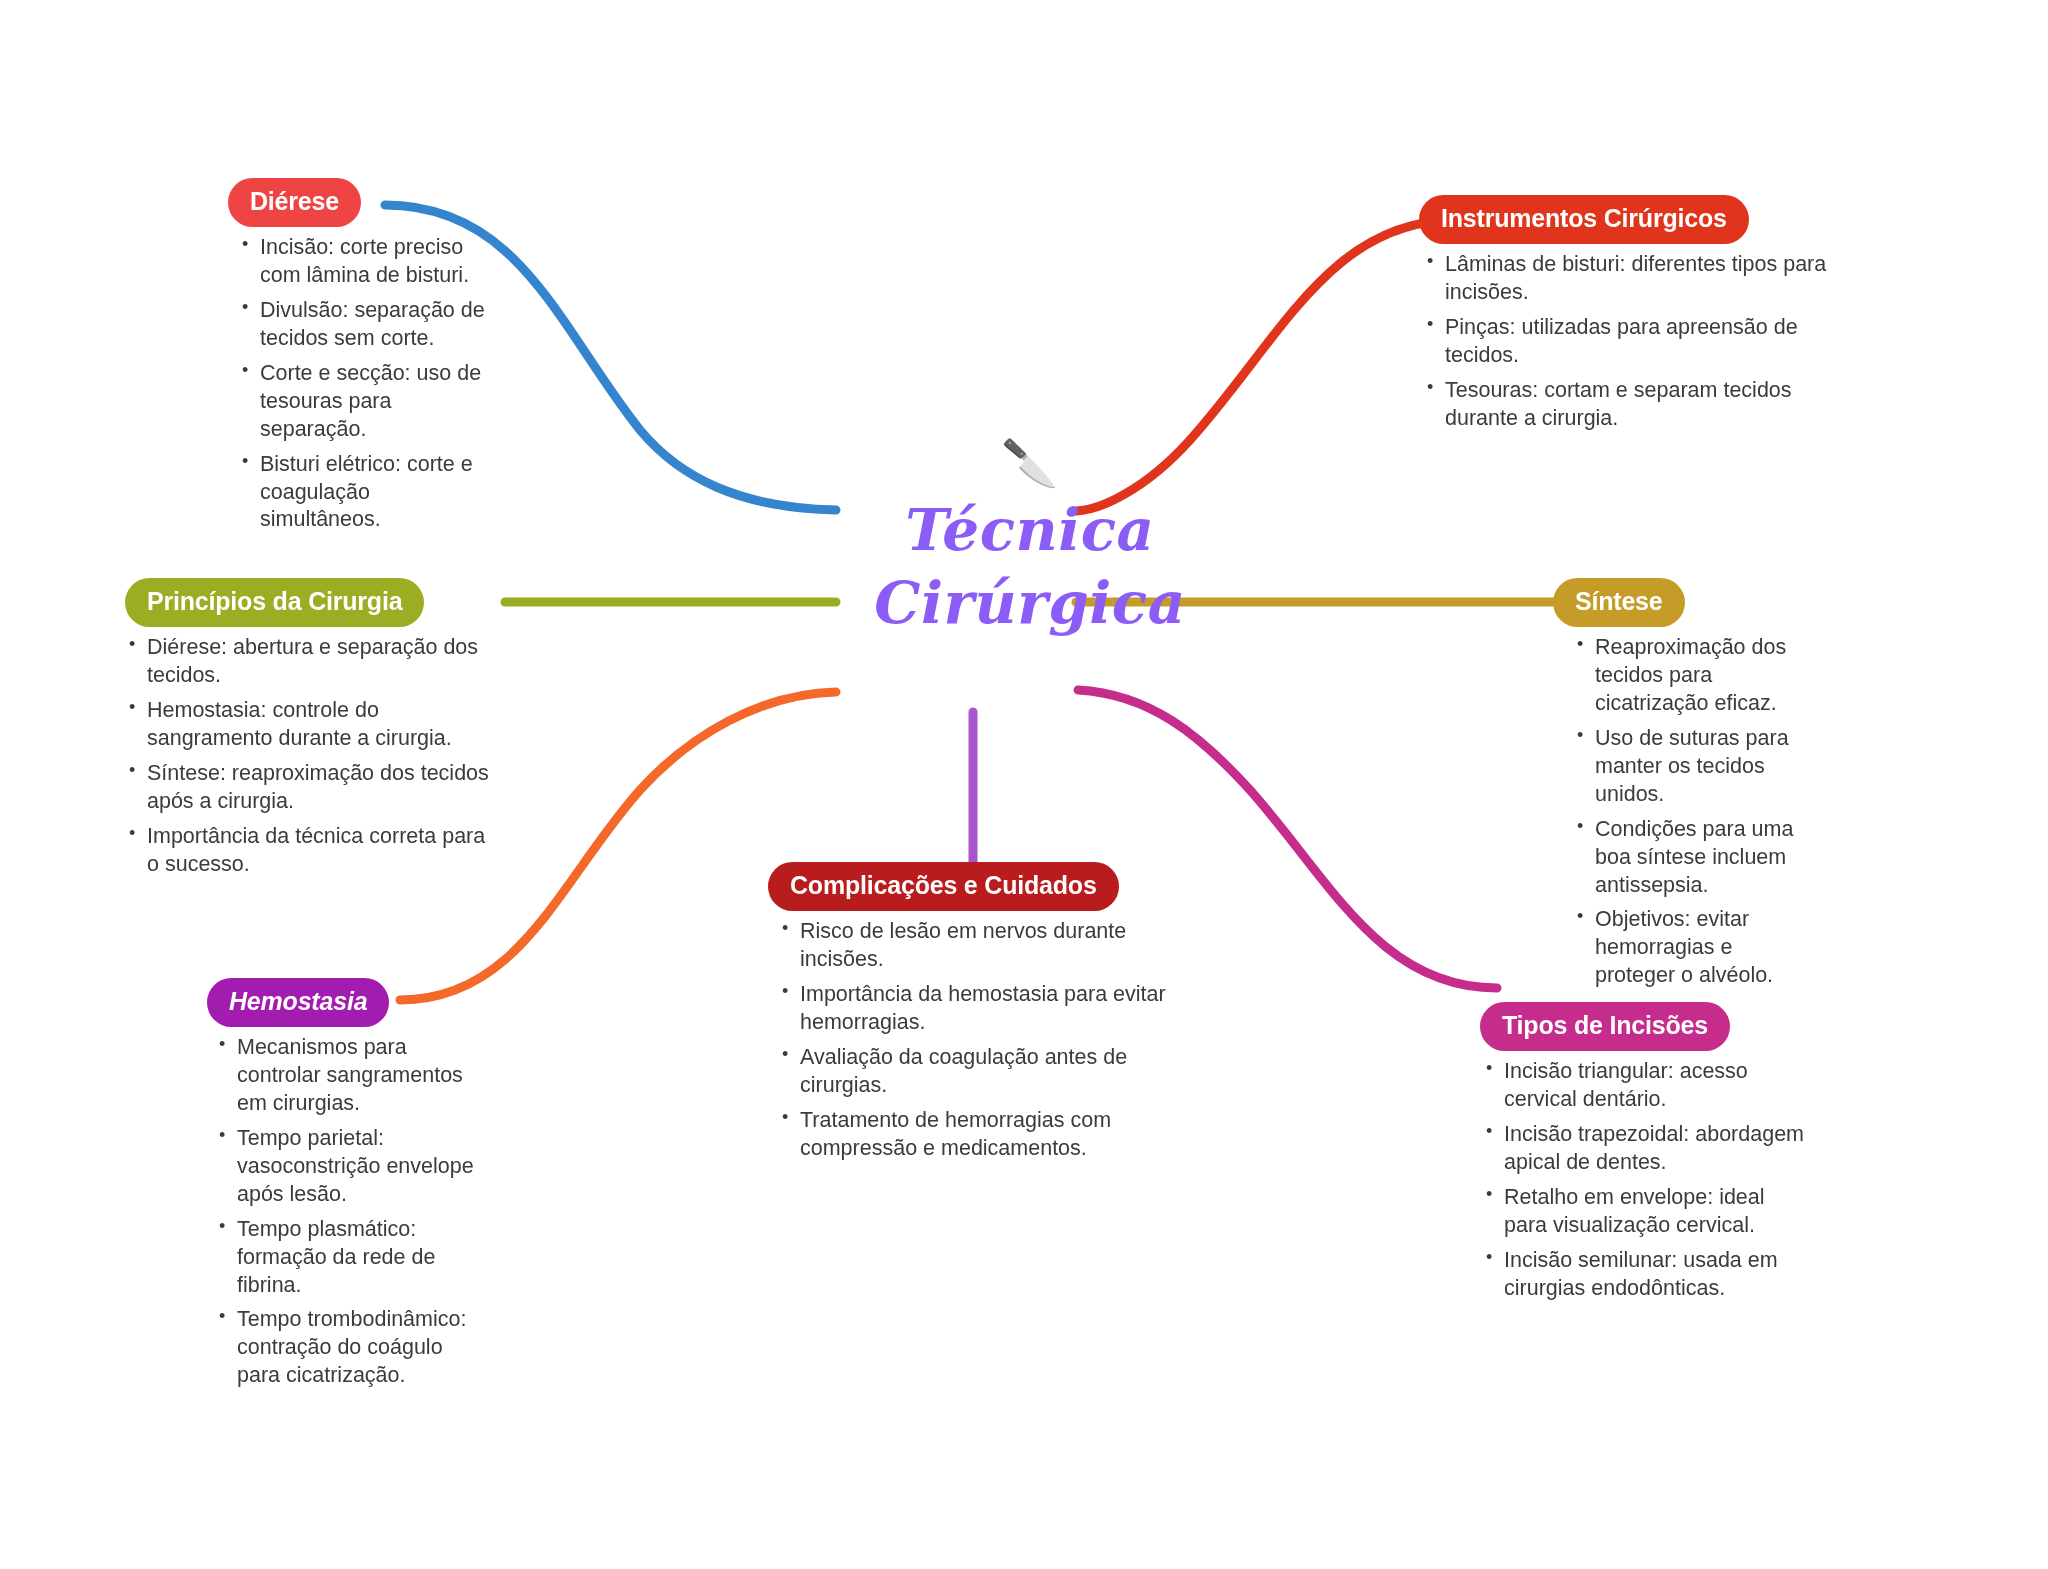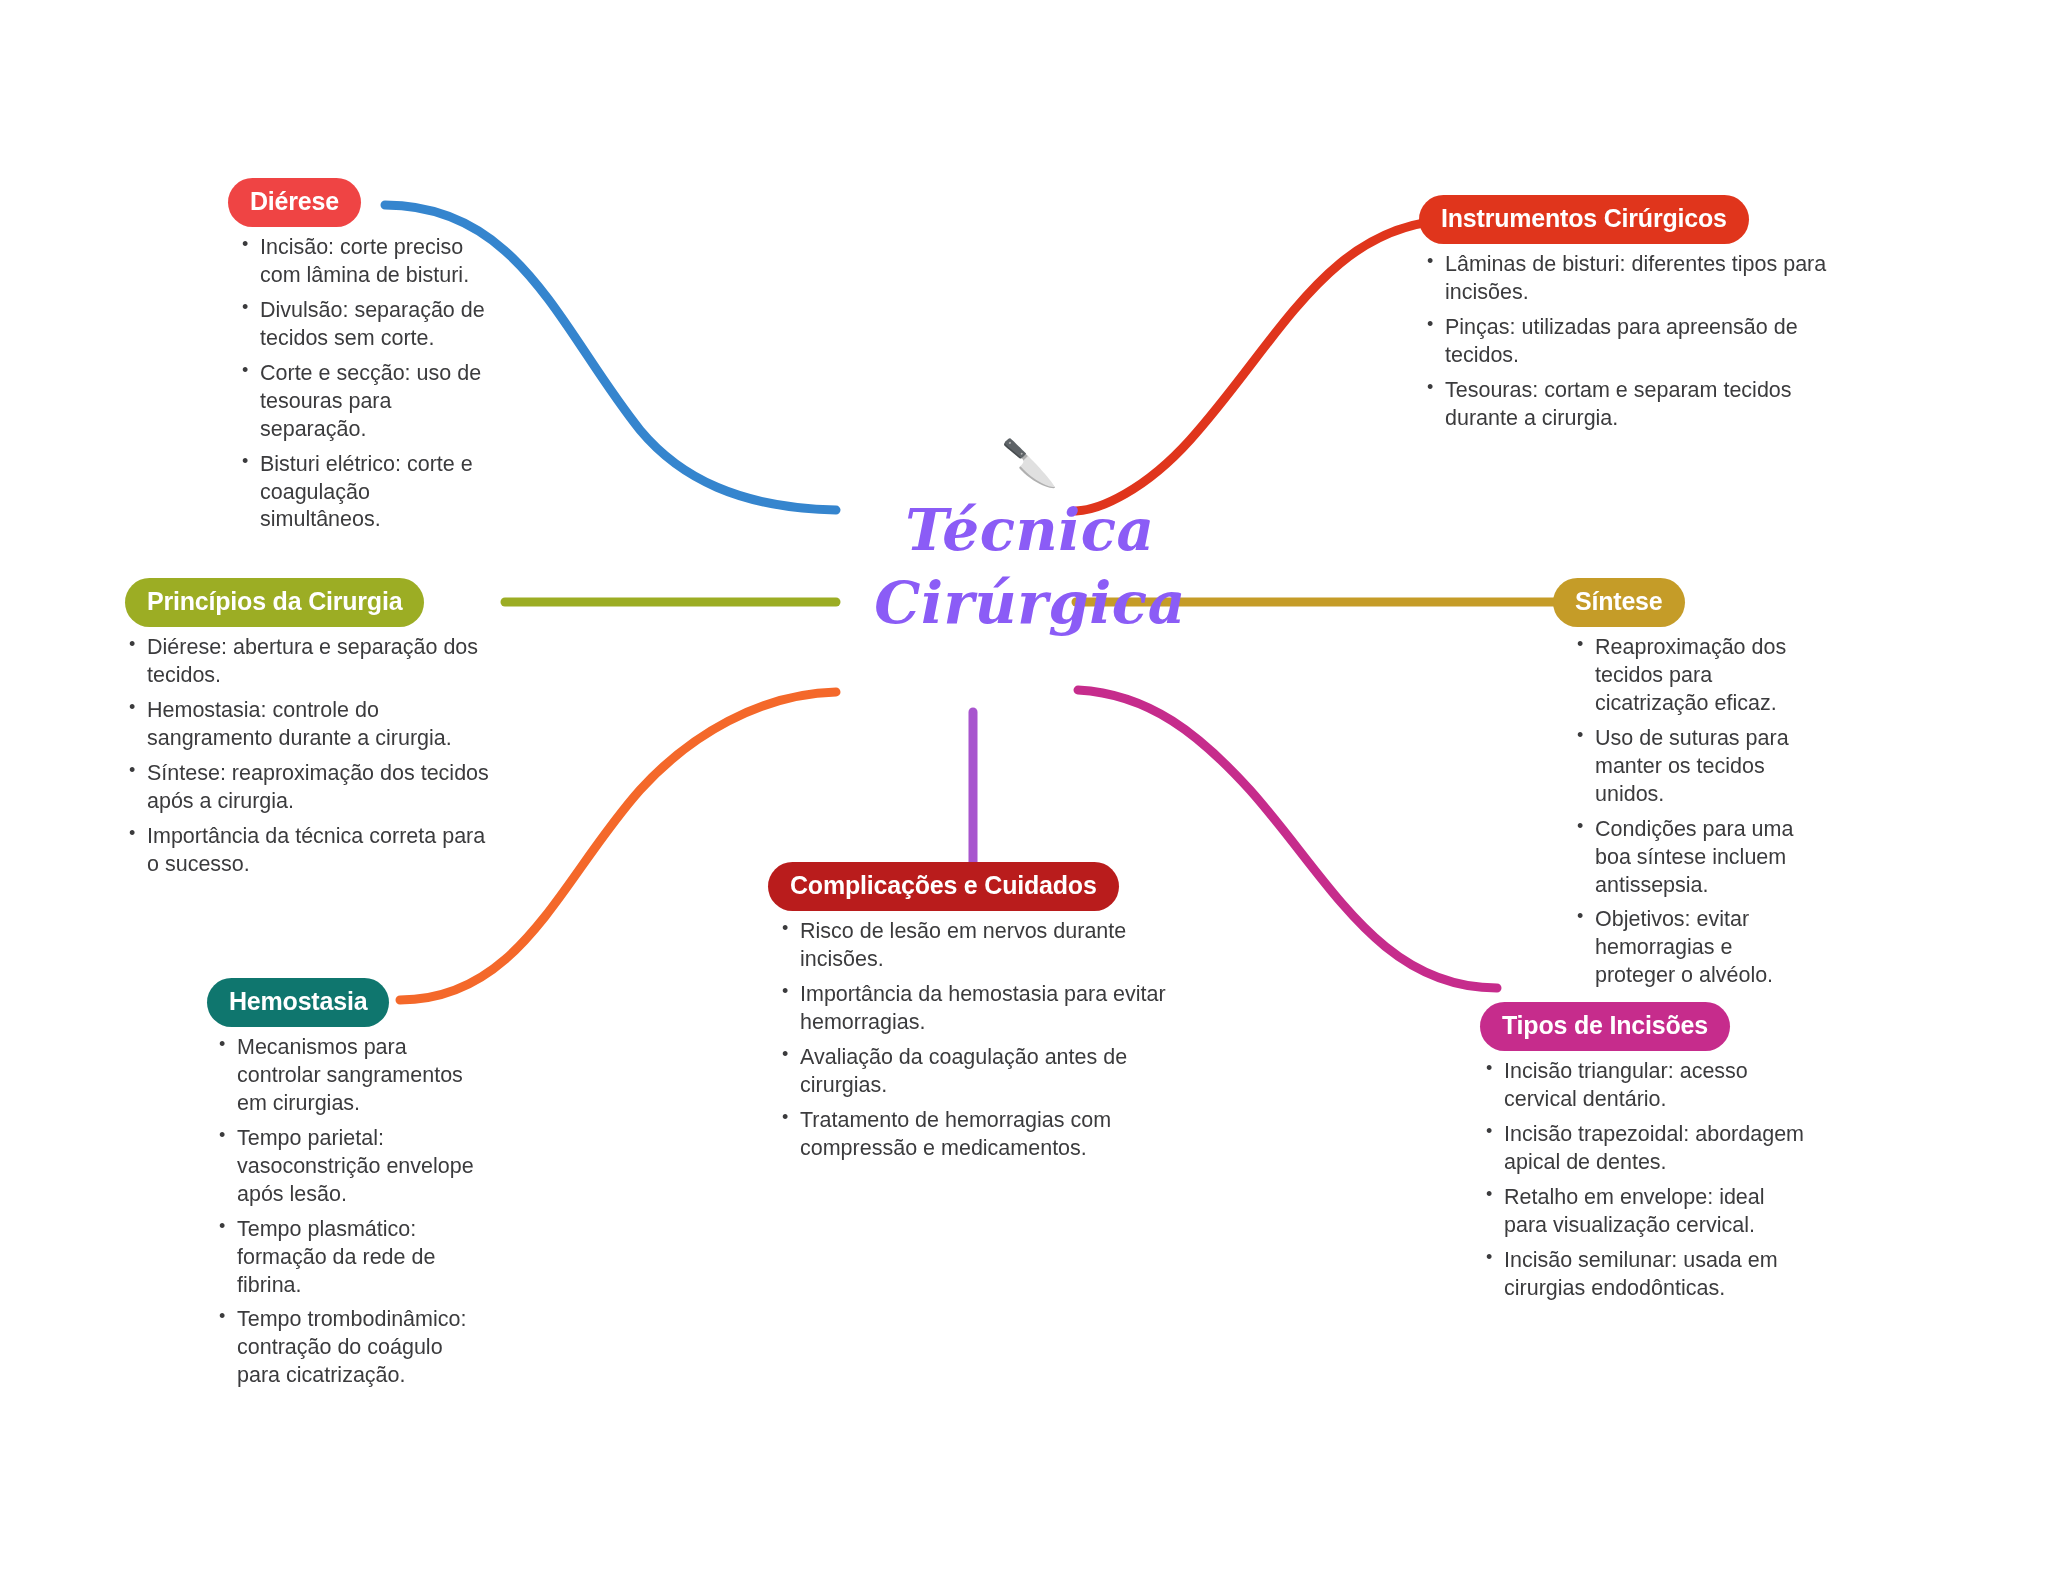--- a/index.html
+++ b/index.html
@@ -176,21 +176,21 @@
     <ul class="items">
       <li>Reaproximação dos tecidos para cicatrização eficaz.</li>
       <li>Uso de suturas para manter os tecidos unidos.</li>
       <li>Condições para uma boa síntese incluem antissepsia.</li>
       <li>Objetivos: evitar hemorragias e proteger o alvéolo.</li>
     </ul>
   </div>
 
   <div class="branch" id="branch-hemostasia">
     <div class="pill-row">
-      <span class="pill" style="background-color: #0f766e;">Hemostasia</span>
+      <span class="pill" style="background-color: #a21caf; font-style: italic;">Hemostasia</span>
     </div>
     <ul class="items">
       <li>Mecanismos para controlar sangramentos em cirurgias.</li>
       <li>Tempo parietal: vasoconstrição envelope após lesão.</li>
       <li>Tempo plasmático: formação da rede de fibrina.</li>
       <li>Tempo trombodinâmico: contração do coágulo para cicatrização.</li>
     </ul>
   </div>
 
   <div class="branch" id="branch-complicacoes">

